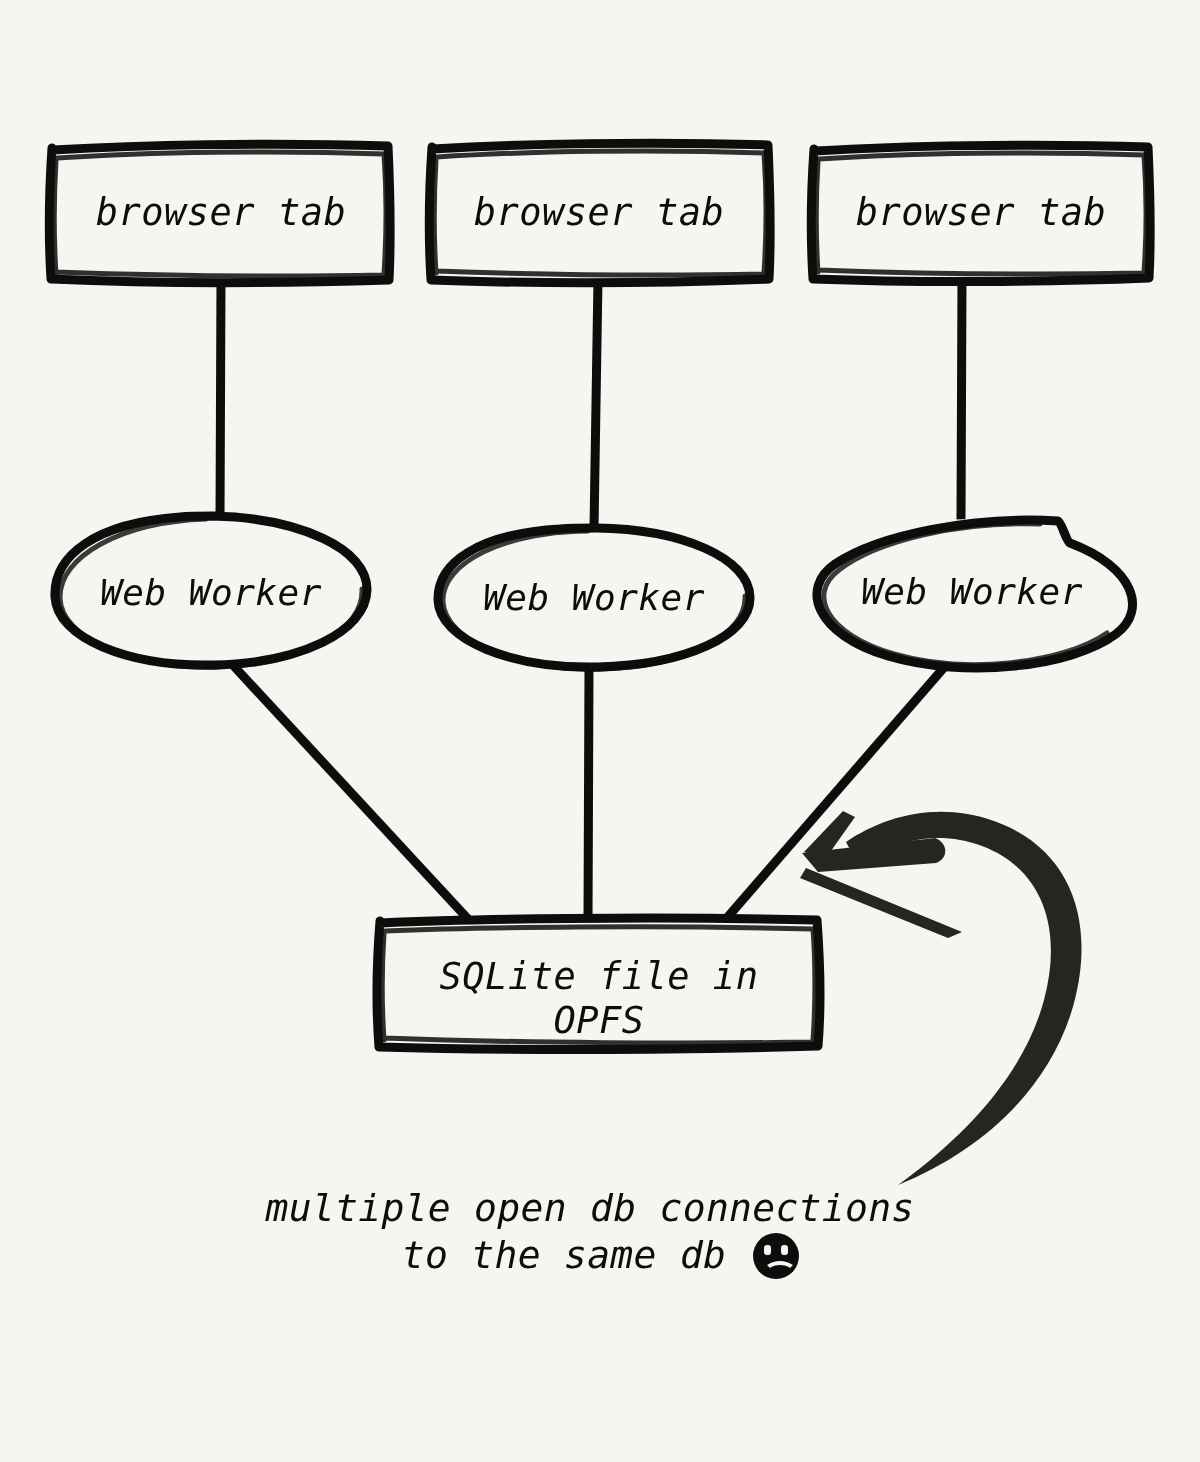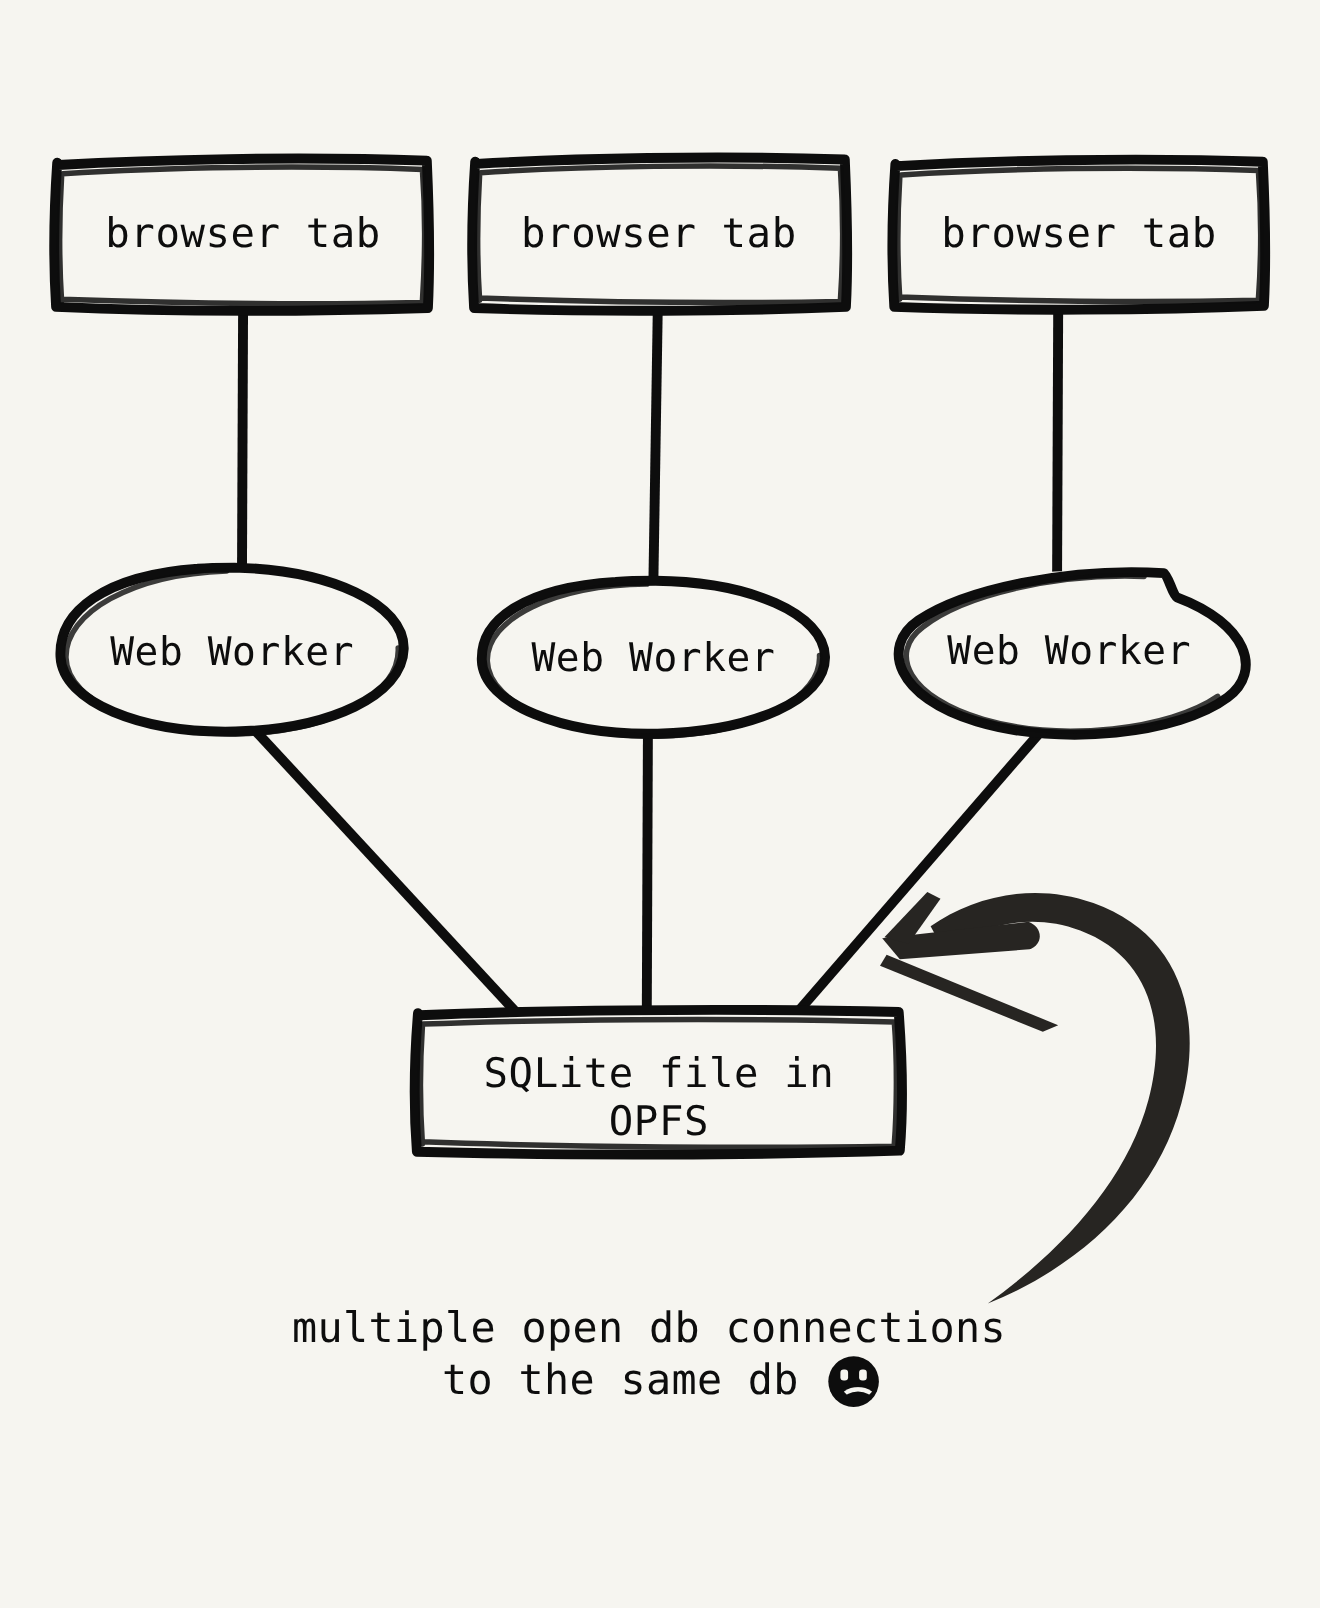--- a/index.html
+++ b/index.html
@@ -10,20 +10,21 @@
   body {
     width: 1200px;
     height: 1462px;
     font-family: "DejaVu Sans Mono", monospace;
     overflow: hidden;
   }
   #diagram-root {
     position: relative;
     width: 1200px;
     height: 1031px;
+    font-style: italic;
   }
   svg.diagram {
     display: block;
     width: 1200px;
     height: 1462px;
   }
   .node-label {
     font-family: "DejaVu Sans Mono", "Liberation Mono", monospace;
     font-size: 37px;
     fill: #0d0d0d;

